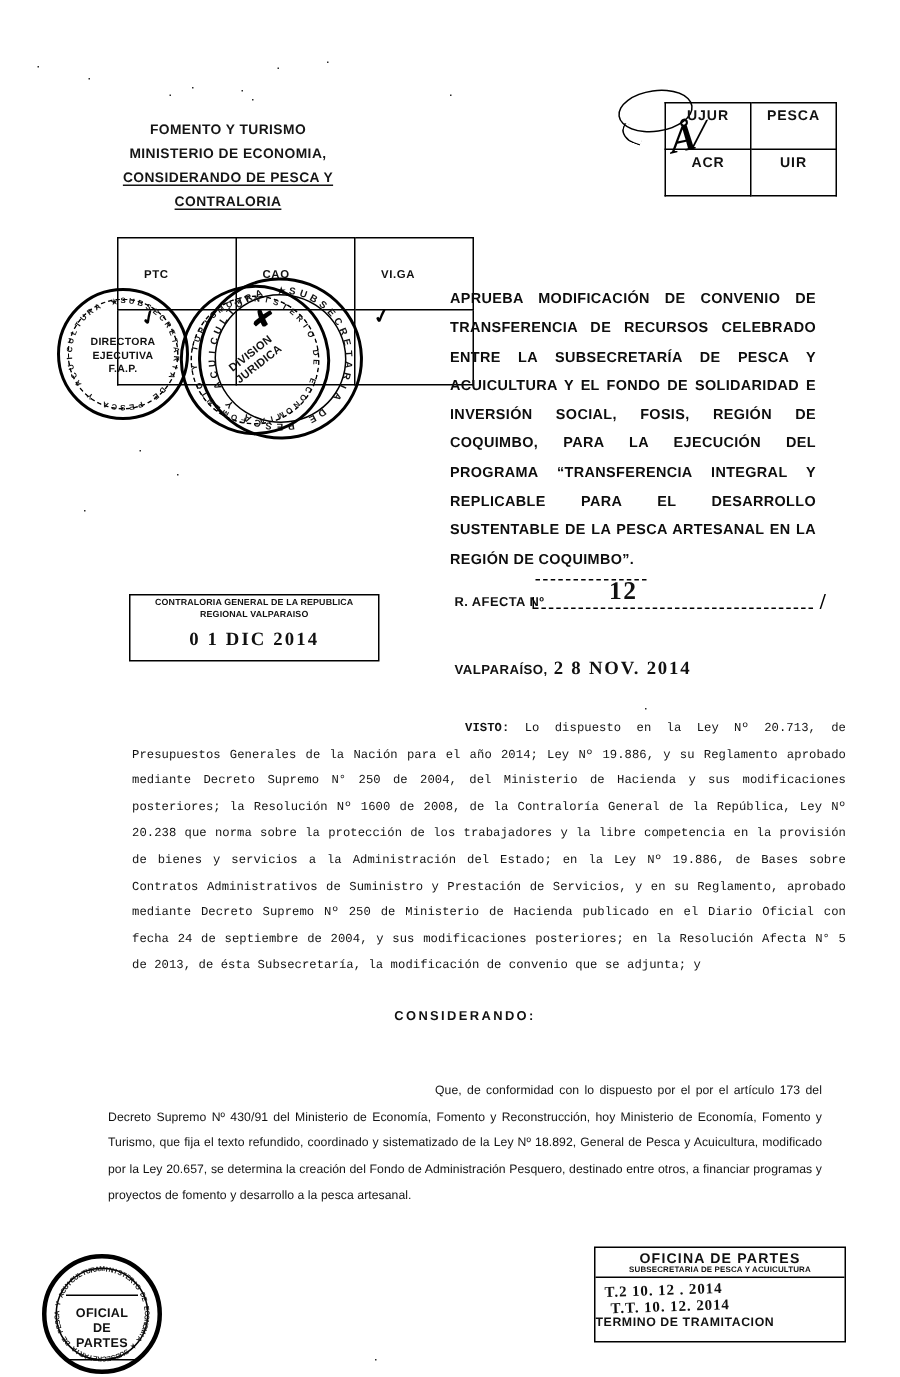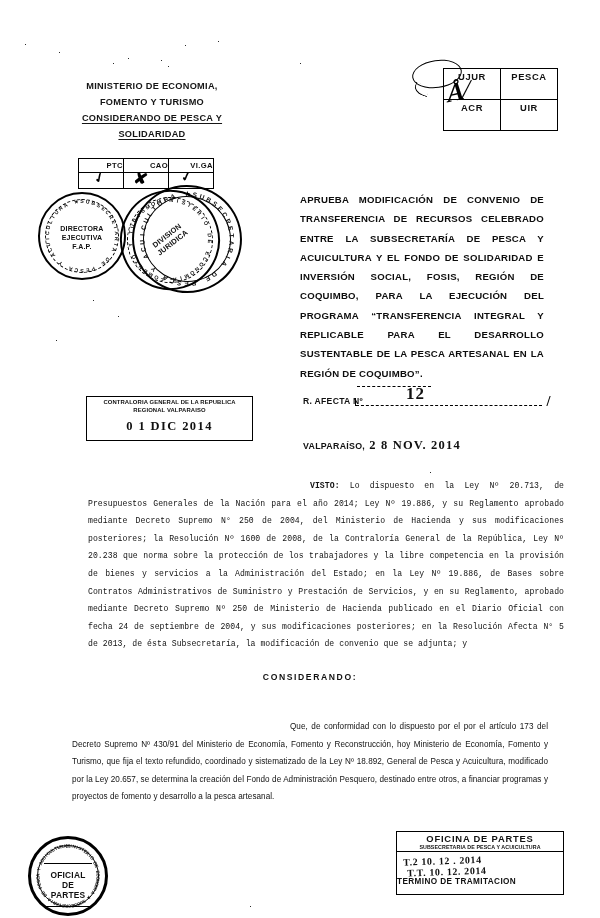--- a/index.html
+++ b/index.html
@@ -46,26 +46,26 @@
   
   #ptc-table {
     left: 78px;
     top: 158px;
     border-collapse: collapse;
   }
   #ptc-table td {
     border: 1.4px solid #000;
     width: 44px;
     height: 13px;
-    text-align: right;
+    text-align: left;
     vertical-align: middle;
     font-size: 7.6px;
     font-weight: bold;
     letter-spacing: 0.4px;
-    padding: 0;
+    padding: 17px;
   }
   #ptc-table td.cellmark {
     height: 15px;
     position: relative;
   }
   .mark-glyph {
     position: absolute;
     font-family: "Liberation Serif", serif;
     font-size: 13px;
     color: #000;
@@ -408,24 +408,24 @@
   <div class="speck" style="left:113px;top:63px;"></div>
   <div class="speck" style="left:168px;top:66px;"></div>
   <div class="speck" style="left:93px;top:300px;"></div>
   <div class="speck" style="left:118px;top:316px;"></div>
   <div class="speck" style="left:56px;top:340px;"></div>
   <div class="speck" style="left:430px;top:472px;"></div>
   <div class="speck" style="left:250px;top:906px;"></div>
   <div class="speck" style="left:300px;top:63px;"></div>
 
   <div class="abs nosel" id="letterhead">
+    <div>FOMENTO Y TURISMO</div>
     <div>MINISTERIO DE ECONOMIA,</div>
-    <div>FOMENTO Y TURISMO</div>
     <div class="ul">CONSIDERANDO DE PESCA Y</div>
-    <div class="ul">SOLIDARIDAD</div>
+    <div class="ul">CONTRALORIA</div>
   </div>
 
   <table class="abs nosel" id="ptc-table">
     <tbody>
         <tr>
       <td>PTC</td>
       <td>CAO</td>
       <td>VI.GA</td>
     </tr>
     <tr>

